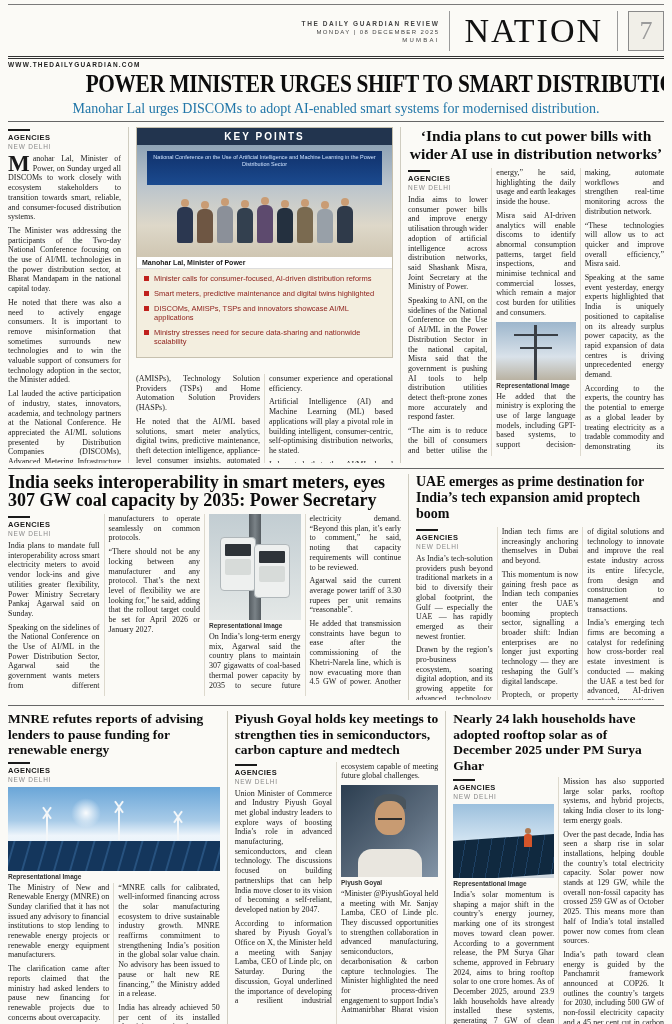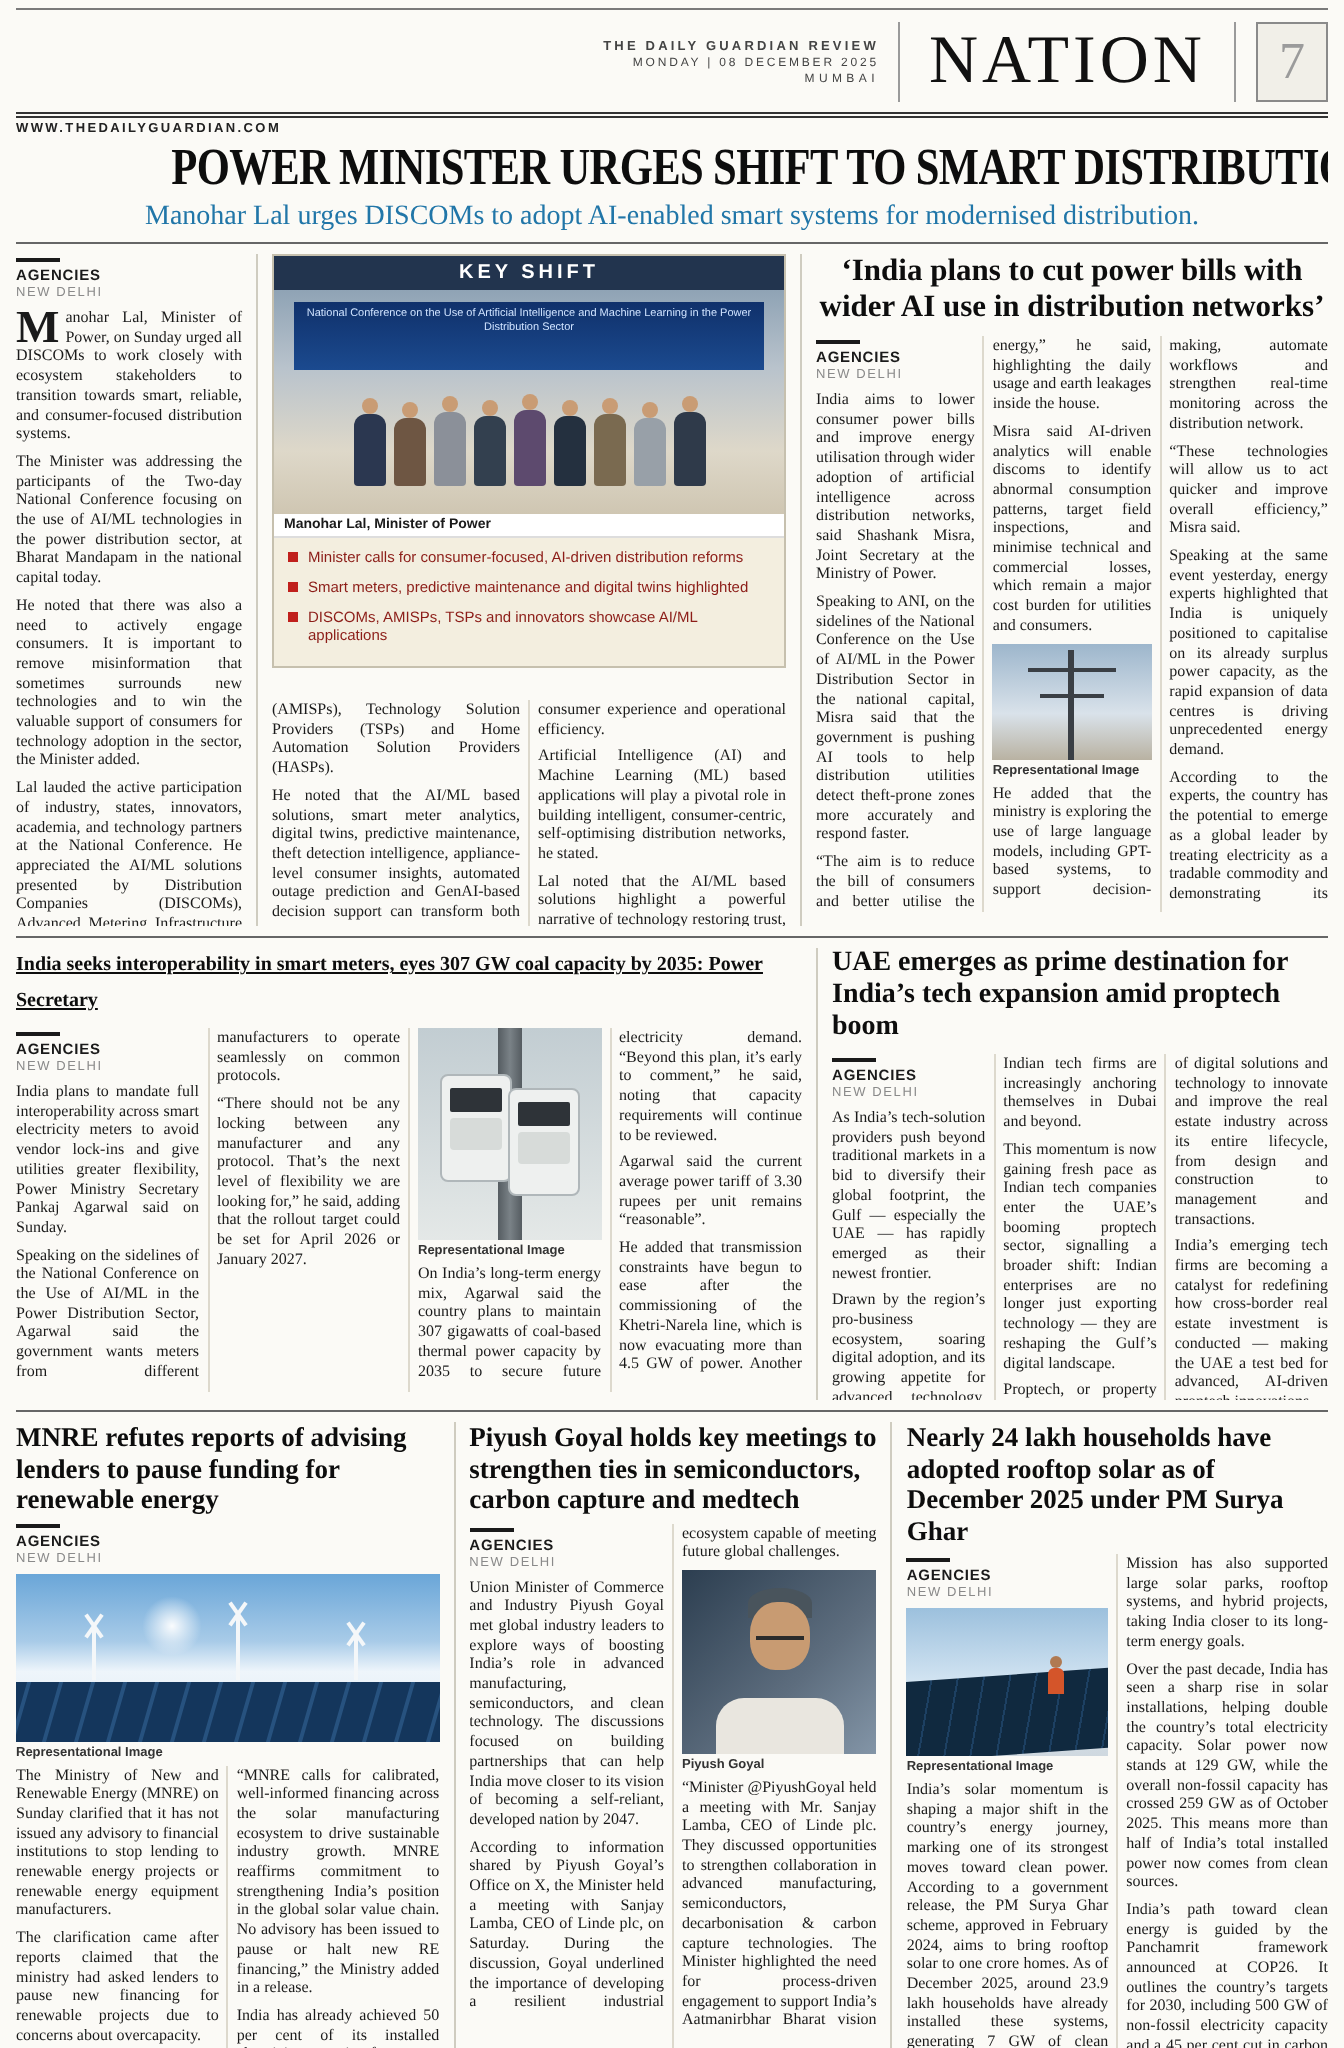--- a/index.html
+++ b/index.html
@@ -60,21 +60,21 @@
     line-height:9px;font-weight:normal;color:#8c1d18;margin:0 0 6px;}
   .kp-list li::before{content:"";flex:0 0 auto;width:5px;height:5px;background:#c0201c;margin-top:2px;}
   .lead-cont{height:124px;overflow:hidden;margin-top:16px;}
   .ai-headline{font-size:15.5px;line-height:18px;text-align:center;margin:0 0 5px;}
   .ai-body{height:288px;overflow:hidden;}
   
   .band2{display:grid;grid-template-columns:400px 1fr;border-top:1px solid #666;
     margin-top:5px;padding-top:5px;height:226px;overflow:hidden;}
   .b2-left{padding-right:7px;overflow:hidden;}
   .b2-right{border-left:1px solid #cfccc0;padding-left:7px;overflow:hidden;}
-  .sm-headline{font-size:10px;line-height:17.5px;margin:0 0 5px;text-decoration:underline;}
+  .sm-headline{font-size:18px;line-height:17.5px;margin:0 0 5px;}
   .sm-body{height:182px;overflow:hidden;}
   .uae-headline{font-size:14px;line-height:16px;margin:0 0 5px;}
   .uae-body{height:186px;overflow:hidden;}
   
   .band3{display:grid;grid-template-columns:1fr 1fr 1fr;border-top:1px solid #666;
     margin-top:5px;padding-top:5px;height:330px;overflow:hidden;}
   .b3-c1{padding-right:7px;overflow:hidden;}
   .b3-c2{border-left:1px solid #cfccc0;padding:0 7px;overflow:hidden;}
   .b3-c3{border-left:1px solid #cfccc0;padding-left:7px;overflow:hidden;}
   .b3-headline{font-size:13.5px;line-height:15.5px;margin:0 0 4px;}
@@ -163,21 +163,21 @@
         <span class="agency">AGENCIES</span>
         <span class="place">NEW DELHI</span>
       </div>
       <div class="dropcap">
         <div class="flow"><p>Manohar Lal, Minister of Power, on Sunday urged all DISCOMs to work closely with ecosystem stakeholders to transition towards smart, reliable, and consumer-focused distribution systems.</p><p>The Minister was addressing the participants of the Two-day National Conference focusing on the use of AI/ML technologies in the power distribution sector, at Bharat Mandapam in the national capital today.</p><p>He noted that there was also a need to actively engage consumers. It is important to remove misinformation that sometimes surrounds new technologies and to win the valuable support of consumers for technology adoption in the sector, the Minister added.</p><p>Lal lauded the active participation of industry, states, innovators, academia, and technology partners at the National Conference. He appreciated the AI/ML solutions presented by Distribution Companies (DISCOMs), Advanced Metering Infrastructure Service Providers</p></div>
       </div>
     </div>
 
     <div class="lead-c2">
       <div class="kp-box">
-        <div class="kp-title">KEY SHIFT</div>
+        <div class="kp-title">KEY POINTS</div>
         <figure style="margin:0;">
           <div class="ph ph-conference">
             <div class="banner">National Conference on the Use of Artificial Intelligence and Machine Learning in the Power Distribution Sector</div>
             <div class="people">
               <div class="person"></div>
                 <div class="person"></div>
                 <div class="person"></div>
               <div class="person"></div>
                 <div class="person"></div>
                 <div class="person"></div>
@@ -185,20 +185,21 @@
                 <div class="person"></div>
                 <div class="person"></div>
             </div>
           </div>
         </figure>
         <div class="kp-caption">Manohar Lal, Minister of Power</div>
         <ul class="kp-list">
             <li>Minister calls for consumer-focused, AI-driven distribution reforms</li>
             <li>Smart meters, predictive maintenance and digital twins highlighted</li>
             <li>DISCOMs, AMISPs, TSPs and innovators showcase AI/ML applications</li>
+            <li>Ministry stresses need for secure data-sharing and nationwide scalability</li>
           </ul>
       </div>
       <div class="lead-cont bt cols cols-2">
         <div class="flow"><p>(AMISPs), Technology Solution Providers (TSPs) and Home Automation Solution Providers (HASPs).</p><p>He noted that the AI/ML based solutions, smart meter analytics, digital twins, predictive maintenance, theft detection intelligence, appliance-level consumer insights, automated outage prediction and GenAI-based decision support can transform both consumer experience and operational efficiency.</p><p>Artificial Intelligence (AI) and Machine Learning (ML) based applications will play a pivotal role in building intelligent, consumer-centric, self-optimising distribution networks, he stated.</p><p>Lal noted that the AI/ML based solutions highlight a powerful narrative of technology restoring trust, empowering households to manage their consumption better, preventing outages before they occur, protecting honest consumers from theft burdens and enabling DISCOMs to reduce losses, optimise power purchase costs and reinvest in stronger infrastructure — positioning India as a global leader in digital electricity reform and future-ready grid governance.</p></div>
       </div>
     </div>
 
     <div class="lead-c3">
       <h2 class="sec-head ai-headline">‘India plans to cut power bills with wider AI use in distribution networks’</h2>
       <div class="ai-body bt cols cols-3">

